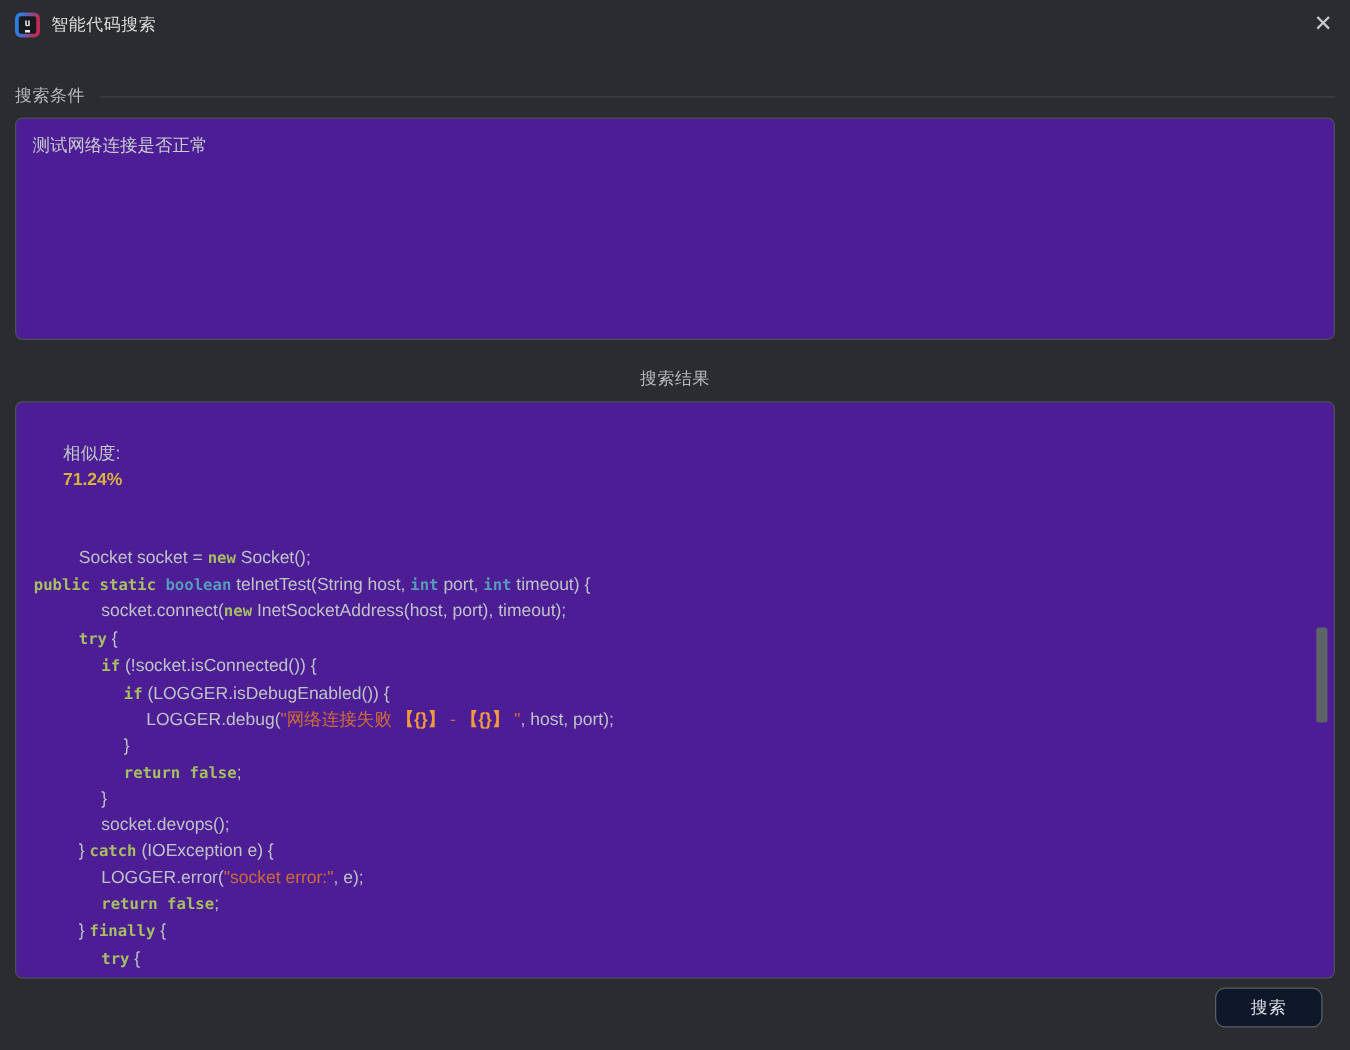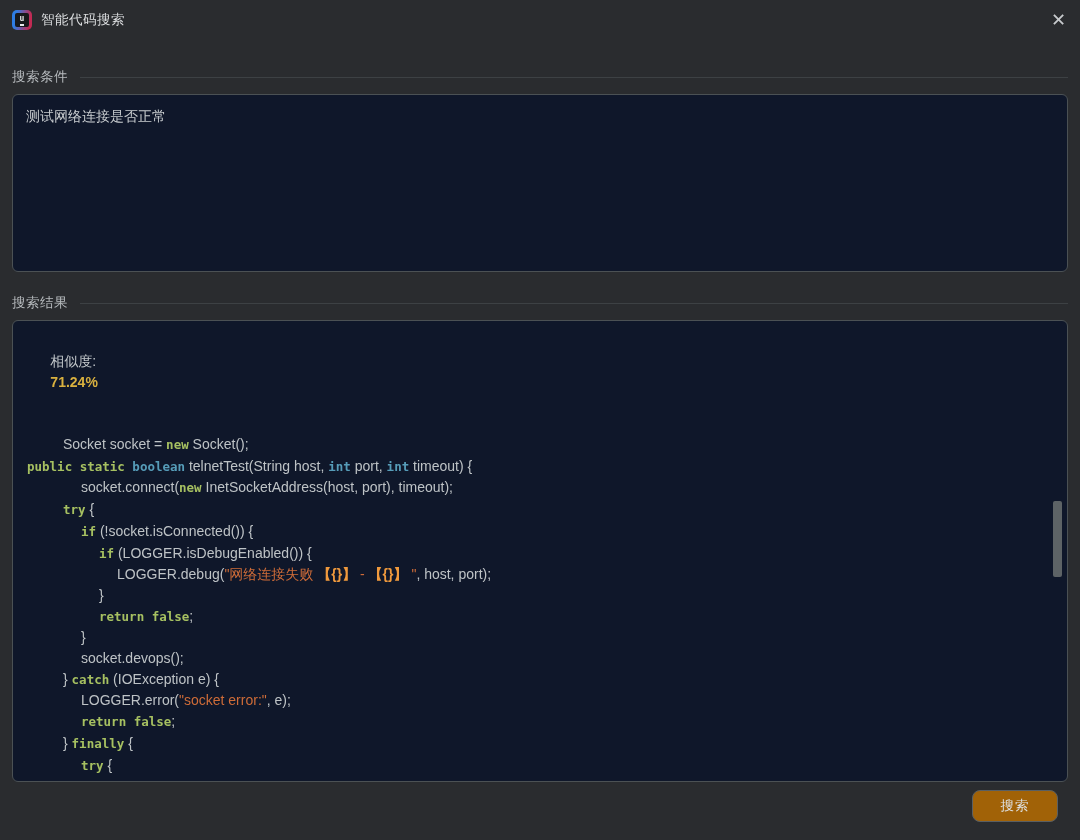--- a/index.html
+++ b/index.html
@@ -32,26 +32,26 @@
   .hdr .close {
     margin-left: auto; color: #c7cacd; font-size: 18px; line-height: 18px;
     cursor: pointer; font-family: "DejaVu Sans", sans-serif;
   }
 
   
   .sect { display: flex; align-items: center; padding: 0 12px; }
   .sect .lbl { color: #b7bbbe; font-size: 13.5px; letter-spacing: .5px; flex: 0 0 auto; }
   .sect .rule { flex: 1 1 auto; height: 1px; background: #3d4144; margin-left: 12px; }
   .sect-criteria { margin-top: 28px; }
-  .sect-results  { margin-top: 22px; }
+  .sect-results  { margin-top: 22px; flex-direction: column; }
 
   
   .panel {
     margin: 8px 12px 0 12px;
-    background: #0f172a;
+    background: #4c1d95;
     border: 1px solid #4b5154;
     border-radius: 6px;
   }
   .query-box {
     height: 178px; padding: 11px 13px;
     color: #c8cccf; font-size: 14px; line-height: 20px;
     cursor: text;
   }
   .results-box {
     height: 462px; padding: 9px 14px;
@@ -73,21 +73,21 @@
   .scroll-thumb {
     position: absolute; right: 5px; top: 180px;
     width: 9px; height: 76px; border-radius: 2px;
     background: #5d6366;
   }
 
   
   .footer { position: absolute; right: 22px; bottom: 18px; }
   .search-btn {
     min-width: 86px; height: 32px; padding: 0 20px;
-    background: #a16207; color: #dfe2e4;
+    background: #0f172a; color: #dfe2e4;
     border: 1px solid #5a5f62; border-radius: 8px;
     font-size: 13.5px; letter-spacing: 1px;
     font-family: "Liberation Sans", "DejaVu Sans", sans-serif;
     cursor: pointer;
   }
 </style>
 </head>
 <body>
 
 <div class="dialog">

